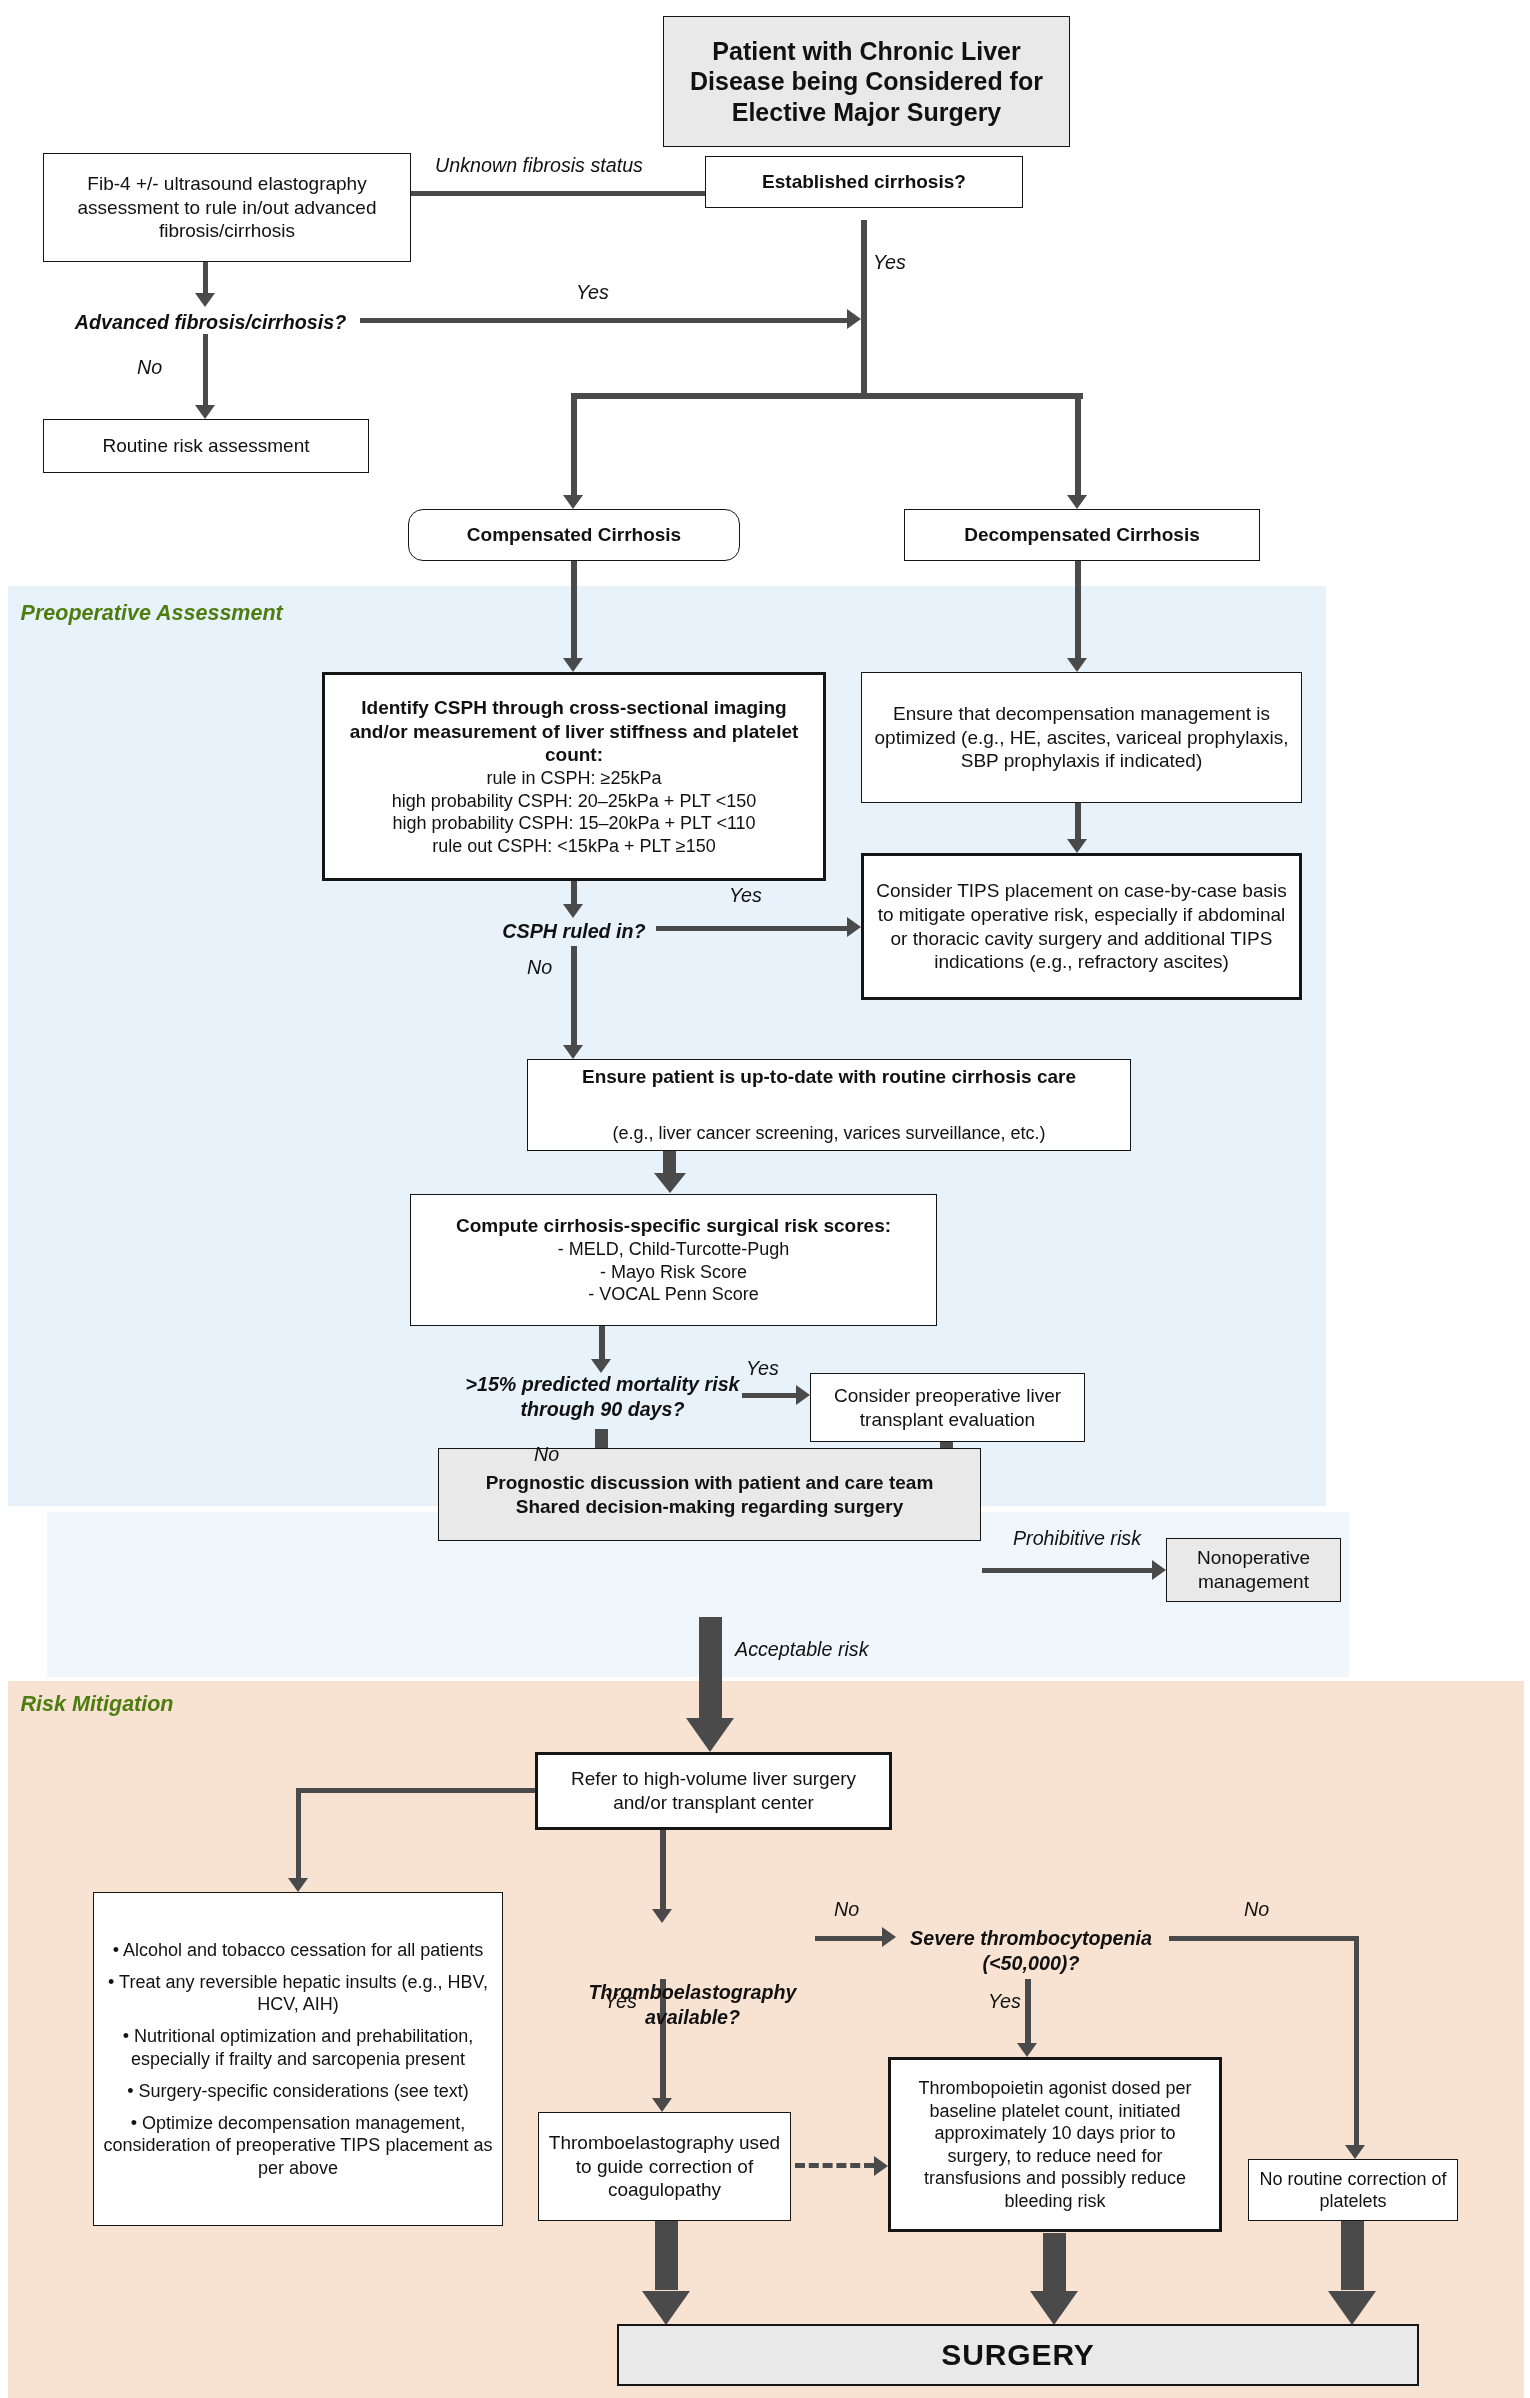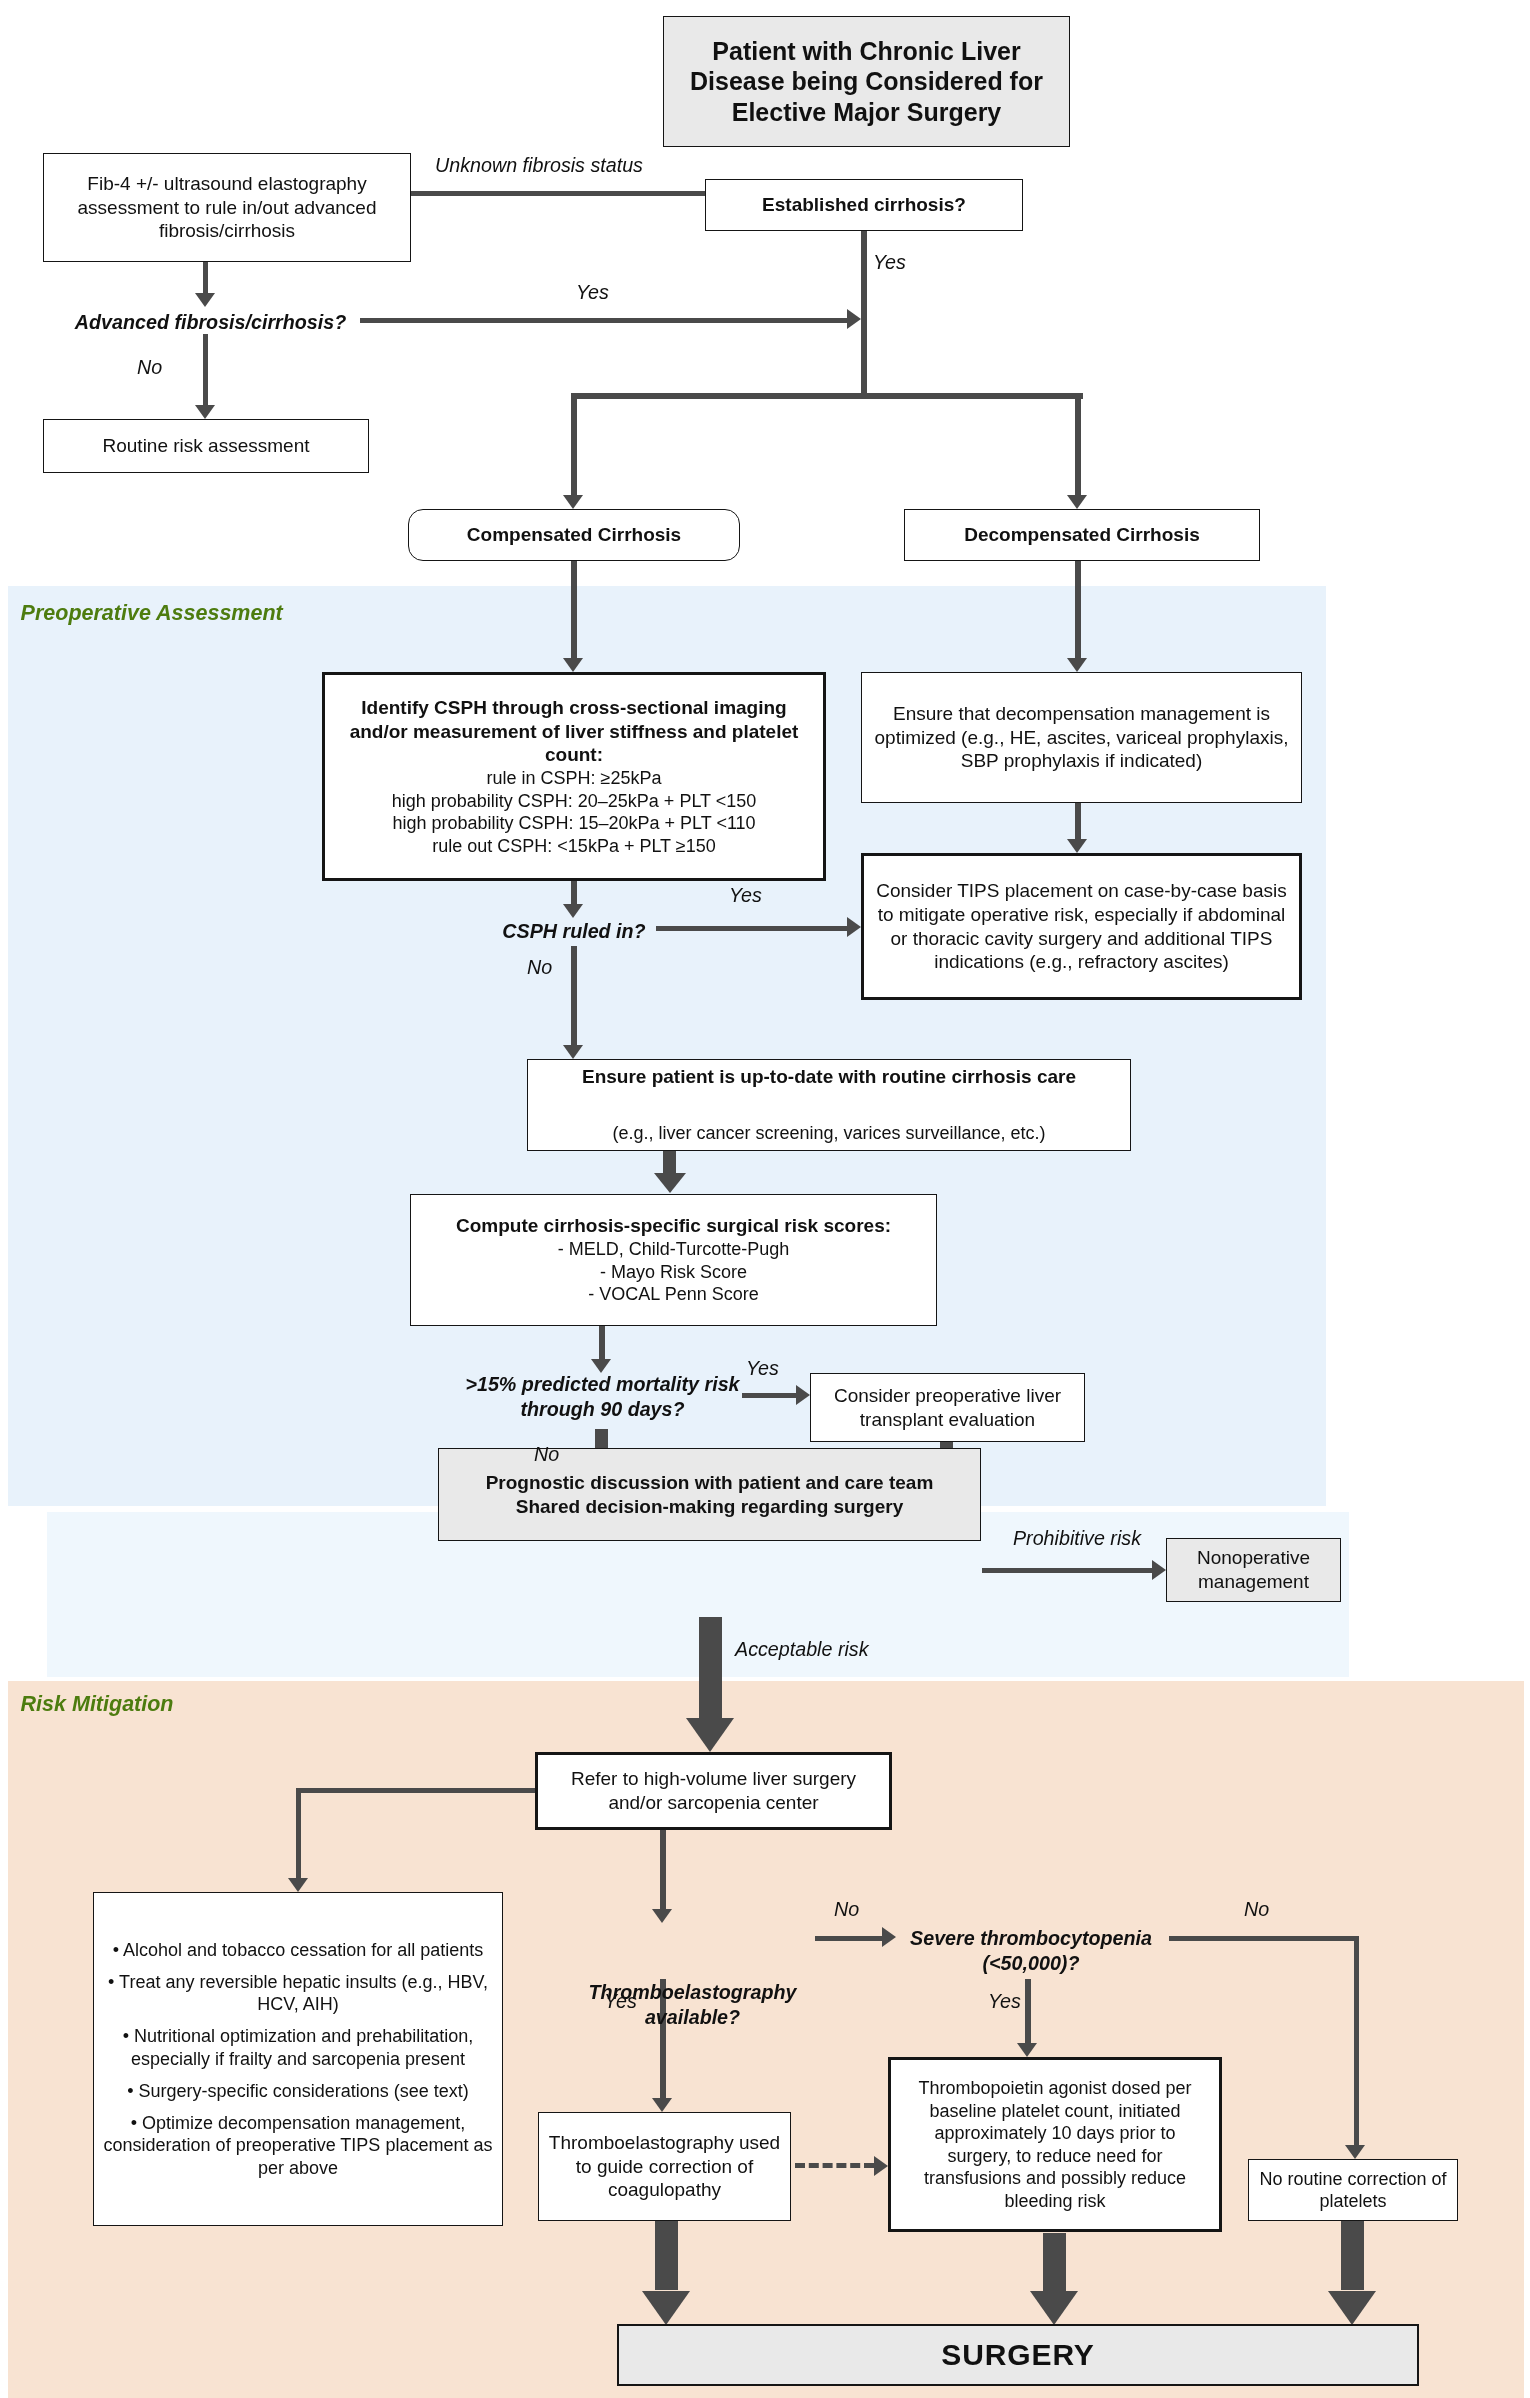--- a/index.html
+++ b/index.html
@@ -103,21 +103,21 @@
   <div class="ah down" style="left:652px;top:2098px;"></div>
   <div class="ah down" style="left:1017px;top:2043px;"></div>
   <div class="ah down" style="left:1345px;top:2145px;"></div>
   <div class="ah right" style="left:874px;top:2156px;"></div>
   <div class="ah down ms" style="left:642px;top:2291px;"></div>
   <div class="ah down ms" style="left:1030px;top:2291px;"></div>
   <div class="ah down ms" style="left:1328px;top:2291px;"></div>
 
   <div class="node gray titlebox" style="left:663px;top:16px;width:407px;height:131px;">Patient with Chronic Liver Disease being Considered for Elective Major Surgery</div>
 
-  <div class="node" style="left:705px;top:179px;width:318px;height:52px;font-weight:bold;">Established cirrhosis?</div>
+  <div class="node" style="left:705px;top:156px;width:318px;height:52px;font-weight:bold;">Established cirrhosis?</div>
 
   <div class="node" style="left:43px;top:137px;width:368px;height:109px;margin-top:16px;">Fib-4 +/- ultrasound elastography assessment to rule in/out advanced fibrosis/cirrhosis</div>
 
   <div class="q" style="left:56px;top:310px;width:309px;">Advanced fibrosis/cirrhosis?</div>
 
   <div class="node" style="left:43px;top:419px;width:326px;height:54px;">Routine risk assessment</div>
 
   <div class="node" style="left:408px;top:509px;width:332px;height:52px;font-weight:bold;border-radius:15px;">Compensated Cirrhosis</div>
 
   <div class="node" style="left:904px;top:509px;width:356px;height:52px;font-weight:bold;">Decompensated Cirrhosis</div>
@@ -152,21 +152,21 @@
 
   <div class="node" style="left:810px;top:1373px;width:275px;height:69px;">Consider preoperative liver transplant evaluation</div>
 
   <div class="node gray" style="left:438px;top:1448px;width:543px;height:93px;">
     <div class="bold">Prognostic discussion with patient and care team</div>
     <div class="bold">Shared decision-making regarding surgery</div>
   </div>
 
   <div class="node gray" style="left:1166px;top:1538px;width:175px;height:64px;">Nonoperative management</div>
 
-  <div class="node thick" style="left:535px;top:1752px;width:357px;height:78px;">Refer to high-volume liver surgery and/or sarcopenia center</div>
+  <div class="node thick" style="left:535px;top:1752px;width:357px;height:78px;">Refer to high-volume liver surgery and/or transplant center</div>
 
   <div class="node" style="left:93px;top:1892px;width:410px;height:334px;">
     <div class="small gap">• Alcohol and tobacco cessation for all patients</div>
     <div class="small gap">• Treat any reversible hepatic insults (e.g., HBV, HCV, AIH)</div>
     <div class="small gap">• Nutritional optimization and prehabilitation, especially if frailty and sarcopenia present</div>
     <div class="small gap">• Surgery-specific considerations (see text)</div>
     <div class="small">• Optimize decompensation management, consideration of preoperative TIPS placement as per above</div>
   </div>
 
   <div class="q" style="left:573px;top:1980px;width:239px;">Thromboelastography available?</div>

